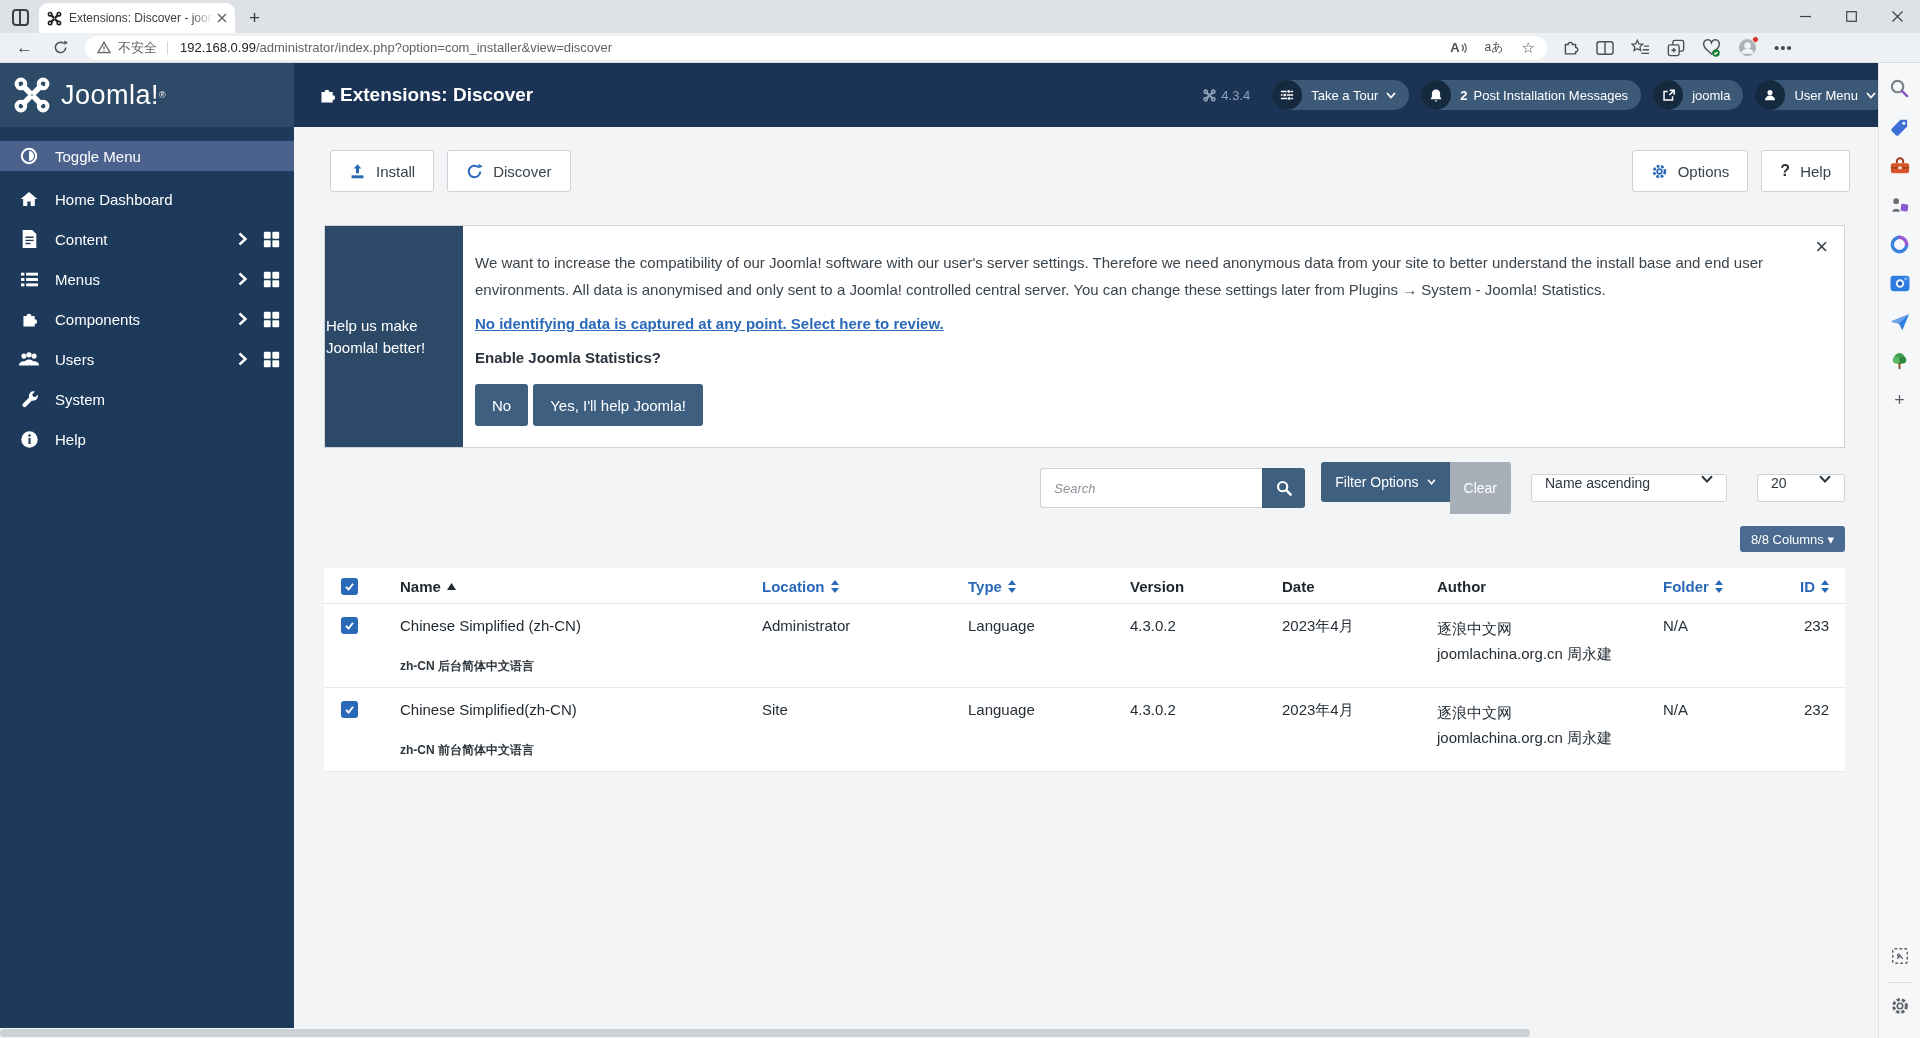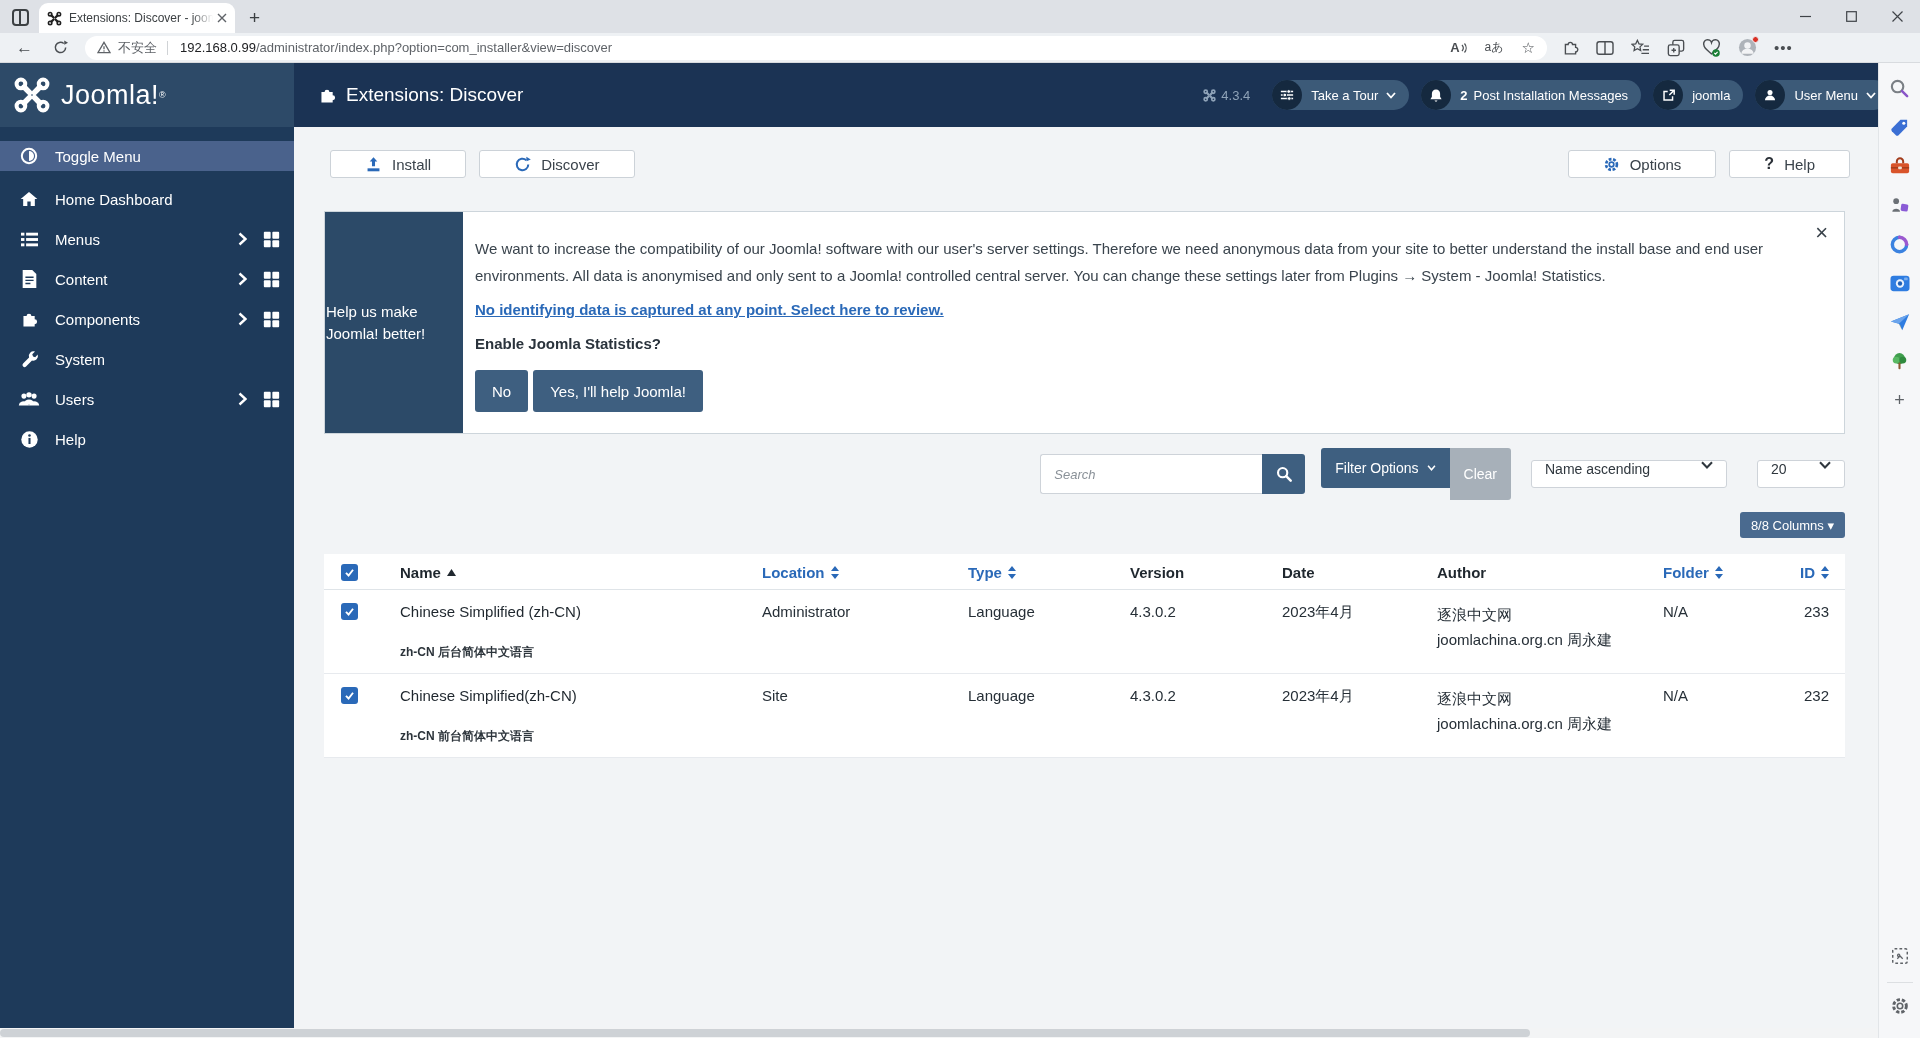--- a/index.html
+++ b/index.html
@@ -40,21 +40,21 @@
 
   
   .viewport { position:relative; height:975px; background:#f2f4f6; }
 
   
   .jheader { height:64px; background:#1b3354; display:flex; }
   .logo-block { width:294px; flex:0 0 294px; background:#2d4a68; display:flex; align-items:center; padding-left:13px; }
   .wordmark { color:#fff; font-size:27px; letter-spacing:.5px; margin-left:10px; }
   .trademark { color:#fff; font-size:9px; vertical-align:14px; }
   .header-main { flex:1; display:flex; align-items:center; padding:0 31px 0 24px; }
-  .page-title { color:#fff; font-size:19px; font-weight:normal; margin-left:9px; }
+  .page-title { color:#fff; font-size:19px; font-weight:bold; margin-left:3px; }
   .header-right { margin-left:auto; display:flex; align-items:center; }
   .jversion { display:flex; align-items:center; gap:5px; color:#8fa3b8; font-size:13px; margin-right:10px; }
   .pill { height:30px; border-radius:15px; background:#3c5a78; color:#fff; display:flex; align-items:center; font-size:13px; padding-right:13px; margin-left:12px; cursor:pointer; white-space:nowrap; }
   .pill .circ { width:30px; height:30px; border-radius:50%; background:#15293f; display:flex; align-items:center; justify-content:center; margin-right:9px; flex:0 0 30px; }
   .pill .chev { margin-left:8px; }
   .badge-count { font-weight:bold; margin-right:6px; }
 
   
   .sidebar { position:absolute; left:0; top:64px; bottom:0; width:294px; background:#1e3a5a; }
   .side-item { height:40px; display:flex; align-items:center; padding:0 14px 0 18px; color:#fff; font-size:15px; cursor:pointer; }
@@ -66,21 +66,21 @@
   
   .edge-rail { position:absolute; right:0; top:0; bottom:0; width:42px; background:#f6f7f9; border-left:1px solid #e2e5e8; display:flex; flex-direction:column; align-items:center; padding-top:12px; }
   .rail-icon { width:26px; height:26px; display:flex; align-items:center; justify-content:center; margin-bottom:13px; cursor:pointer; }
   .rail-plus { font-size:18px; color:#5f6368; }
   .rail-bottom { position:absolute; bottom:6px; left:0; right:0; display:flex; flex-direction:column; align-items:center; }
   .rail-sep { width:26px; border-top:1px solid #dcdfe2; margin-bottom:10px; }
 
   
   .content { position:absolute; left:294px; top:64px; right:42px; bottom:10px; background:#f2f4f6; overflow:hidden; }
   .toolbar { display:flex; align-items:center; padding:23px 28px 0 36px; }
-  .tbtn { display:inline-flex; align-items:center; gap:10px; background:#fff; border:1px solid #ccd2d8; border-radius:3px; height:28px; padding:0 34px; font-size:15px; color:#3a434b; cursor:pointer; }
+  .tbtn { display:inline-flex; align-items:center; gap:10px; background:#fff; border:1px solid #ccd2d8; border-radius:3px; height:42px; padding:0 18px; font-size:15px; color:#3a434b; cursor:pointer; }
   .tbtn + .tbtn { margin-left:13px; }
   .tbtn.right-first { margin-left:auto; }
   .qmark { font-size:16px; font-weight:bold; color:#2b3138; }
 
   .stats-panel { position:relative; margin:33px 33px 0 30px; background:#fff; border:1px solid #cdd5db; display:flex; height:223px; }
   .panel-aside { width:138px; flex:0 0 138px; background:#2c4a68; color:#fff; display:flex; align-items:center; padding:0 1px; font-size:15px; line-height:1.45; }
   .panel-body { flex:1; padding:24px 80px 0 12px; }
   .panel-text { font-size:15px; line-height:1.78; color:#3a444d; margin-bottom:12px; }
   .panel-link { display:inline-block; font-size:15px; font-weight:bold; color:#2a69b8; text-decoration:underline; margin-bottom:17px; cursor:pointer; }
   .panel-question { font-size:15px; font-weight:bold; color:#2a333c; margin-bottom:18px; }
@@ -355,20 +355,44 @@
     <div class="side-item">
       <span class="s-icon">
         <svg width="20" height="20" viewBox="0 0 24 24">
             <path d="M12 3.5 L22 12 h-3 V20.5 h-5 v-5.5 h-4 v5.5 H5 V12 H2 z" fill="#fff"></path>
           </svg>
       </span>
       <span>Home Dashboard</span>
     </div>
     <div class="side-item">
       <span class="s-icon">
+        <svg width="17" height="20" viewBox="0 0 18 22">
+            <path d="M1.5 1 H12 L16.5 5.5 V21 H1.5 z" fill="#fff"></path>
+            <path d="M4.5 9 H13.5 M4.5 12.5 H13.5 M4.5 16 H10" stroke="#1e3a5a" stroke-width="1.6"></path>
+          </svg>
+      </span>
+      <span>Content</span>
+      <span class="side-chev">
+          <svg width="9" height="14" viewBox="0 0 9 14">
+            <path d="M1.5 1.5 L7.5 7 L1.5 12.5" fill="none" stroke="#fff" stroke-width="2.4"></path>
+          </svg>
+        </span>
+      <span class="side-grid">
+          <svg width="17" height="17" viewBox="0 0 20 20">
+            <g fill="#fff">
+              <rect x="1" y="1" width="8" height="8" rx="1"></rect>
+              <rect x="11" y="1" width="8" height="8" rx="1"></rect>
+              <rect x="1" y="11" width="8" height="8" rx="1"></rect>
+              <rect x="11" y="11" width="8" height="8" rx="1"></rect>
+            </g>
+          </svg>
+        </span>
+    </div>
+    <div class="side-item">
+      <span class="s-icon">
         <svg width="19" height="17" viewBox="0 0 22 20">
             <g fill="#fff">
               <rect x="1" y="2" width="4" height="3.4"></rect>
               <rect x="7" y="2" width="14" height="3.4"></rect>
               <rect x="1" y="8.3" width="4" height="3.4"></rect>
               <rect x="7" y="8.3" width="14" height="3.4"></rect>
               <rect x="1" y="14.6" width="4" height="3.4"></rect>
               <rect x="7" y="14.6" width="14" height="3.4"></rect>
             </g>
           </svg>
@@ -385,72 +409,40 @@
               <rect x="1" y="1" width="8" height="8" rx="1"></rect>
               <rect x="11" y="1" width="8" height="8" rx="1"></rect>
               <rect x="1" y="11" width="8" height="8" rx="1"></rect>
               <rect x="11" y="11" width="8" height="8" rx="1"></rect>
             </g>
           </svg>
         </span>
     </div>
     <div class="side-item">
       <span class="s-icon">
-        <svg width="17" height="20" viewBox="0 0 18 22">
-            <path d="M1.5 1 H12 L16.5 5.5 V21 H1.5 z" fill="#fff"></path>
-            <path d="M4.5 9 H13.5 M4.5 12.5 H13.5 M4.5 16 H10" stroke="#1e3a5a" stroke-width="1.6"></path>
-          </svg>
-      </span>
-      <span>Content</span>
+        <svg width="19" height="19" viewBox="0 0 22 22">
+            <path d="M4 9 h3.6 a2.8 2.8 0 1 1 5.6 0 H17 v3.8 a2.8 2.8 0 1 1 0 5.6 V21 H4 z" transform="translate(0,-2)" fill="#fff"></path>
+          </svg>
+      </span>
+      <span>Components</span>
       <span class="side-chev">
           <svg width="9" height="14" viewBox="0 0 9 14">
             <path d="M1.5 1.5 L7.5 7 L1.5 12.5" fill="none" stroke="#fff" stroke-width="2.4"></path>
           </svg>
         </span>
       <span class="side-grid">
           <svg width="17" height="17" viewBox="0 0 20 20">
             <g fill="#fff">
               <rect x="1" y="1" width="8" height="8" rx="1"></rect>
               <rect x="11" y="1" width="8" height="8" rx="1"></rect>
               <rect x="1" y="11" width="8" height="8" rx="1"></rect>
               <rect x="11" y="11" width="8" height="8" rx="1"></rect>
             </g>
           </svg>
         </span>
-    </div>
-    <div class="side-item">
-      <span class="s-icon">
-        <svg width="19" height="19" viewBox="0 0 22 22">
-            <path d="M4 9 h3.6 a2.8 2.8 0 1 1 5.6 0 H17 v3.8 a2.8 2.8 0 1 1 0 5.6 V21 H4 z" transform="translate(0,-2)" fill="#fff"></path>
-          </svg>
-      </span>
-      <span>Components</span>
-      <span class="side-chev">
-          <svg width="9" height="14" viewBox="0 0 9 14">
-            <path d="M1.5 1.5 L7.5 7 L1.5 12.5" fill="none" stroke="#fff" stroke-width="2.4"></path>
-          </svg>
-        </span>
-      <span class="side-grid">
-          <svg width="17" height="17" viewBox="0 0 20 20">
-            <g fill="#fff">
-              <rect x="1" y="1" width="8" height="8" rx="1"></rect>
-              <rect x="11" y="1" width="8" height="8" rx="1"></rect>
-              <rect x="1" y="11" width="8" height="8" rx="1"></rect>
-              <rect x="11" y="11" width="8" height="8" rx="1"></rect>
-            </g>
-          </svg>
-        </span>
-    </div>
-    <div class="side-item">
-      <span class="s-icon">
-        <svg width="19" height="19" viewBox="0 0 22 22">
-            <path d="M20.5 5.2 a5.4 5.4 0 0 1-6.6 6.9 L7 19 a2.4 2.4 0 0 1-3.4-3.4 l6.9-6.9 A5.4 5.4 0 0 1 17.4 1.8 L14.2 5 l0.9 2.5 L17.6 8.4 z" fill="#fff"></path>
-          </svg>
-      </span>
-      <span>System</span>
     </div>
     <div class="side-item">
       <span class="s-icon">
         <svg width="22" height="17" viewBox="0 0 26 20">
             <g fill="#fff">
               <circle cx="7" cy="6" r="3"></circle>
               <circle cx="19" cy="6" r="3"></circle>
               <circle cx="13" cy="4.5" r="3.2"></circle>
               <path d="M1 17 a6 5 0 0 1 12 0 z"></path>
               <path d="M13 17 a6 5 0 0 1 12 0 z"></path>
@@ -467,20 +459,28 @@
       <span class="side-grid">
           <svg width="17" height="17" viewBox="0 0 20 20">
             <g fill="#fff">
               <rect x="1" y="1" width="8" height="8" rx="1"></rect>
               <rect x="11" y="1" width="8" height="8" rx="1"></rect>
               <rect x="1" y="11" width="8" height="8" rx="1"></rect>
               <rect x="11" y="11" width="8" height="8" rx="1"></rect>
             </g>
           </svg>
         </span>
+    </div>
+    <div class="side-item">
+      <span class="s-icon">
+        <svg width="19" height="19" viewBox="0 0 22 22">
+            <path d="M20.5 5.2 a5.4 5.4 0 0 1-6.6 6.9 L7 19 a2.4 2.4 0 0 1-3.4-3.4 l6.9-6.9 A5.4 5.4 0 0 1 17.4 1.8 L14.2 5 l0.9 2.5 L17.6 8.4 z" fill="#fff"></path>
+          </svg>
+      </span>
+      <span>System</span>
     </div>
     <div class="side-item">
       <span class="s-icon">
         <svg width="19" height="19" viewBox="0 0 22 22">
             <circle cx="11" cy="11" r="9.5" fill="#fff"></circle>
             <rect x="9.8" y="9.2" width="2.4" height="7" fill="#1e3a5a"></rect>
             <circle cx="11" cy="6.3" r="1.5" fill="#1e3a5a"></circle>
           </svg>
       </span>
       <span>Help</span>

